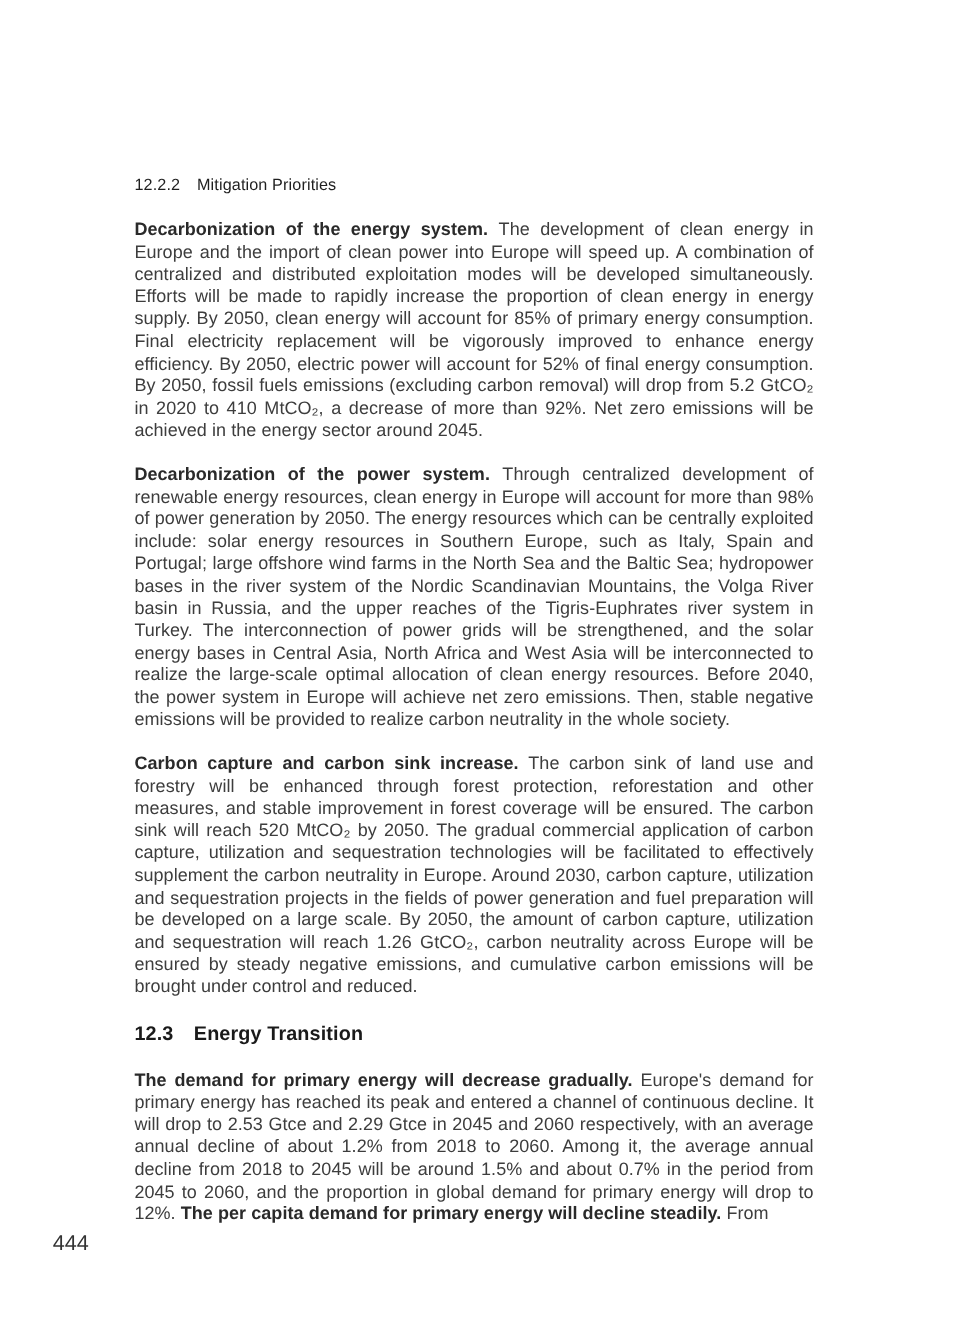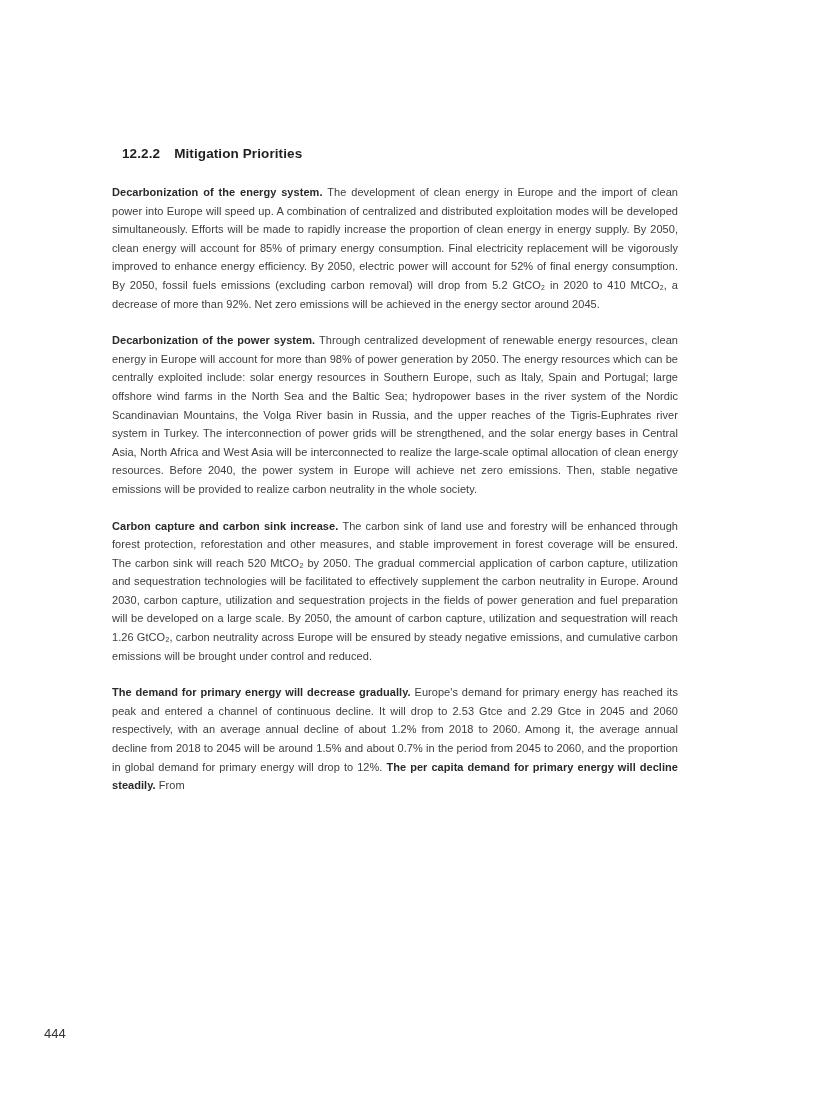--- a/index.html
+++ b/index.html
@@ -17,71 +17,74 @@
     overflow: hidden;
   }
   .content {
     position: absolute;
     left: 112px;
     top: 146px;
     width: 566px;
   }
   .h-sub {
     font-size: 13.5px;
-    font-weight: bold;
+    font-weight: normal;
     color: #1f1f1f;
     letter-spacing: 0.1px;
-    margin: 0 0 22px 10px;
+    margin: 0 0 22px 0;
   }
   .h-sub .h-num { display: inline-block; margin-right: 14px; }
   .h-main {
     font-size: 16.5px;
     font-weight: bold;
     color: #1a1a1a;
     letter-spacing: 0.1px;
     margin: 20px 0 20px 0;
   }
   .h-main .h-num { display: inline-block; margin-right: 17px; }
   .h-sub.tight { margin-bottom: 24px; }
   .para {
-    font-size: 11px;
+    font-size: 15px;
     line-height: 18.6px;
     color: #3d3d3d;
     text-align: justify;
     letter-spacing: 0.05px;
     margin: 0 0 18px 0;
   }
   .para b {
     font-weight: bold;
     color: #2a2a2a;
   }
   .page-number {
     position: absolute;
     left: 44px;
     top: 1026px;
-    font-size: 13px;
+    font-size: 18px;
     color: #333333;
   }
 </style>
 </head>
 <body>
 
 <div class="page">
   <div class="content">
 
     <h3 class="h-sub">
       <span class="h-num">12.2.2</span><span class="h-title">Mitigation Priorities</span>
     </h3>
 
     <p class="para"><b>Decarbonization of the energy system. </b><span>The development of clean energy in Europe and the import of clean power into Europe will speed up. A combination of centralized and distributed exploitation modes will be developed simultaneously. Efforts will be made to rapidly increase the proportion of clean energy in energy supply. By 2050, clean energy will account for 85% of primary energy consumption. Final electricity replacement will be vigorously improved to enhance energy efficiency. By 2050, electric power will account for 52% of final energy consumption. By 2050, fossil fuels emissions (excluding carbon removal) will drop from 5.2 GtCO₂ in 2020 to 410 MtCO₂, a decrease of more than 92%. Net zero emissions will be achieved in the energy sector around 2045.</span></p>
 
     <p class="para"><b>Decarbonization of the power system. </b><span>Through centralized development of renewable energy resources, clean energy in Europe will account for more than 98% of power generation by 2050. The energy resources which can be centrally exploited include: solar energy resources in Southern Europe, such as Italy, Spain and Portugal; large offshore wind farms in the North Sea and the Baltic Sea; hydropower bases in the river system of the Nordic Scandinavian Mountains, the Volga River basin in Russia, and the upper reaches of the Tigris-Euphrates river system in Turkey. The interconnection of power grids will be strengthened, and the solar energy bases in Central Asia, North Africa and West Asia will be interconnected to realize the large-scale optimal allocation of clean energy resources. Before 2040, the power system in Europe will achieve net zero emissions. Then, stable negative emissions will be provided to realize carbon neutrality in the whole society.</span></p>
 
     <p class="para"><b>Carbon capture and carbon sink increase. </b><span>The carbon sink of land use and forestry will be enhanced through forest protection, reforestation and other measures, and stable improvement in forest coverage will be ensured. The carbon sink will reach 520 MtCO₂ by 2050. The gradual commercial application of carbon capture, utilization and sequestration technologies will be facilitated to effectively supplement the carbon neutrality in Europe. Around 2030, carbon capture, utilization and sequestration projects in the fields of power generation and fuel preparation will be developed on a large scale. By 2050, the amount of carbon capture, utilization and sequestration will reach 1.26 GtCO₂, carbon neutrality across Europe will be ensured by steady negative emissions, and cumulative carbon emissions will be brought under control and reduced.</span></p>
 
+    <h2 class="h-main">
+      <span class="h-num">12.3</span><span class="h-title">Energy Transition</span>
+    </h2>
 
 
     <p class="para"><b>The demand for primary energy will decrease gradually. </b><span>Europe's demand for primary energy has reached its peak and entered a channel of continuous decline. It will drop to 2.53 Gtce and 2.29 Gtce in 2045 and 2060 respectively, with an average annual decline of about 1.2% from 2018 to 2060. Among it, the average annual decline from 2018 to 2045 will be around 1.5% and about 0.7% in the period from 2045 to 2060, and the proportion in global demand for primary energy will drop to 12%. </span><b>The per capita demand for primary energy will decline steadily. </b><span>From</span></p>
 
   </div>
 
   <div class="page-number">444</div>
 </div>
 
 </body></html>

